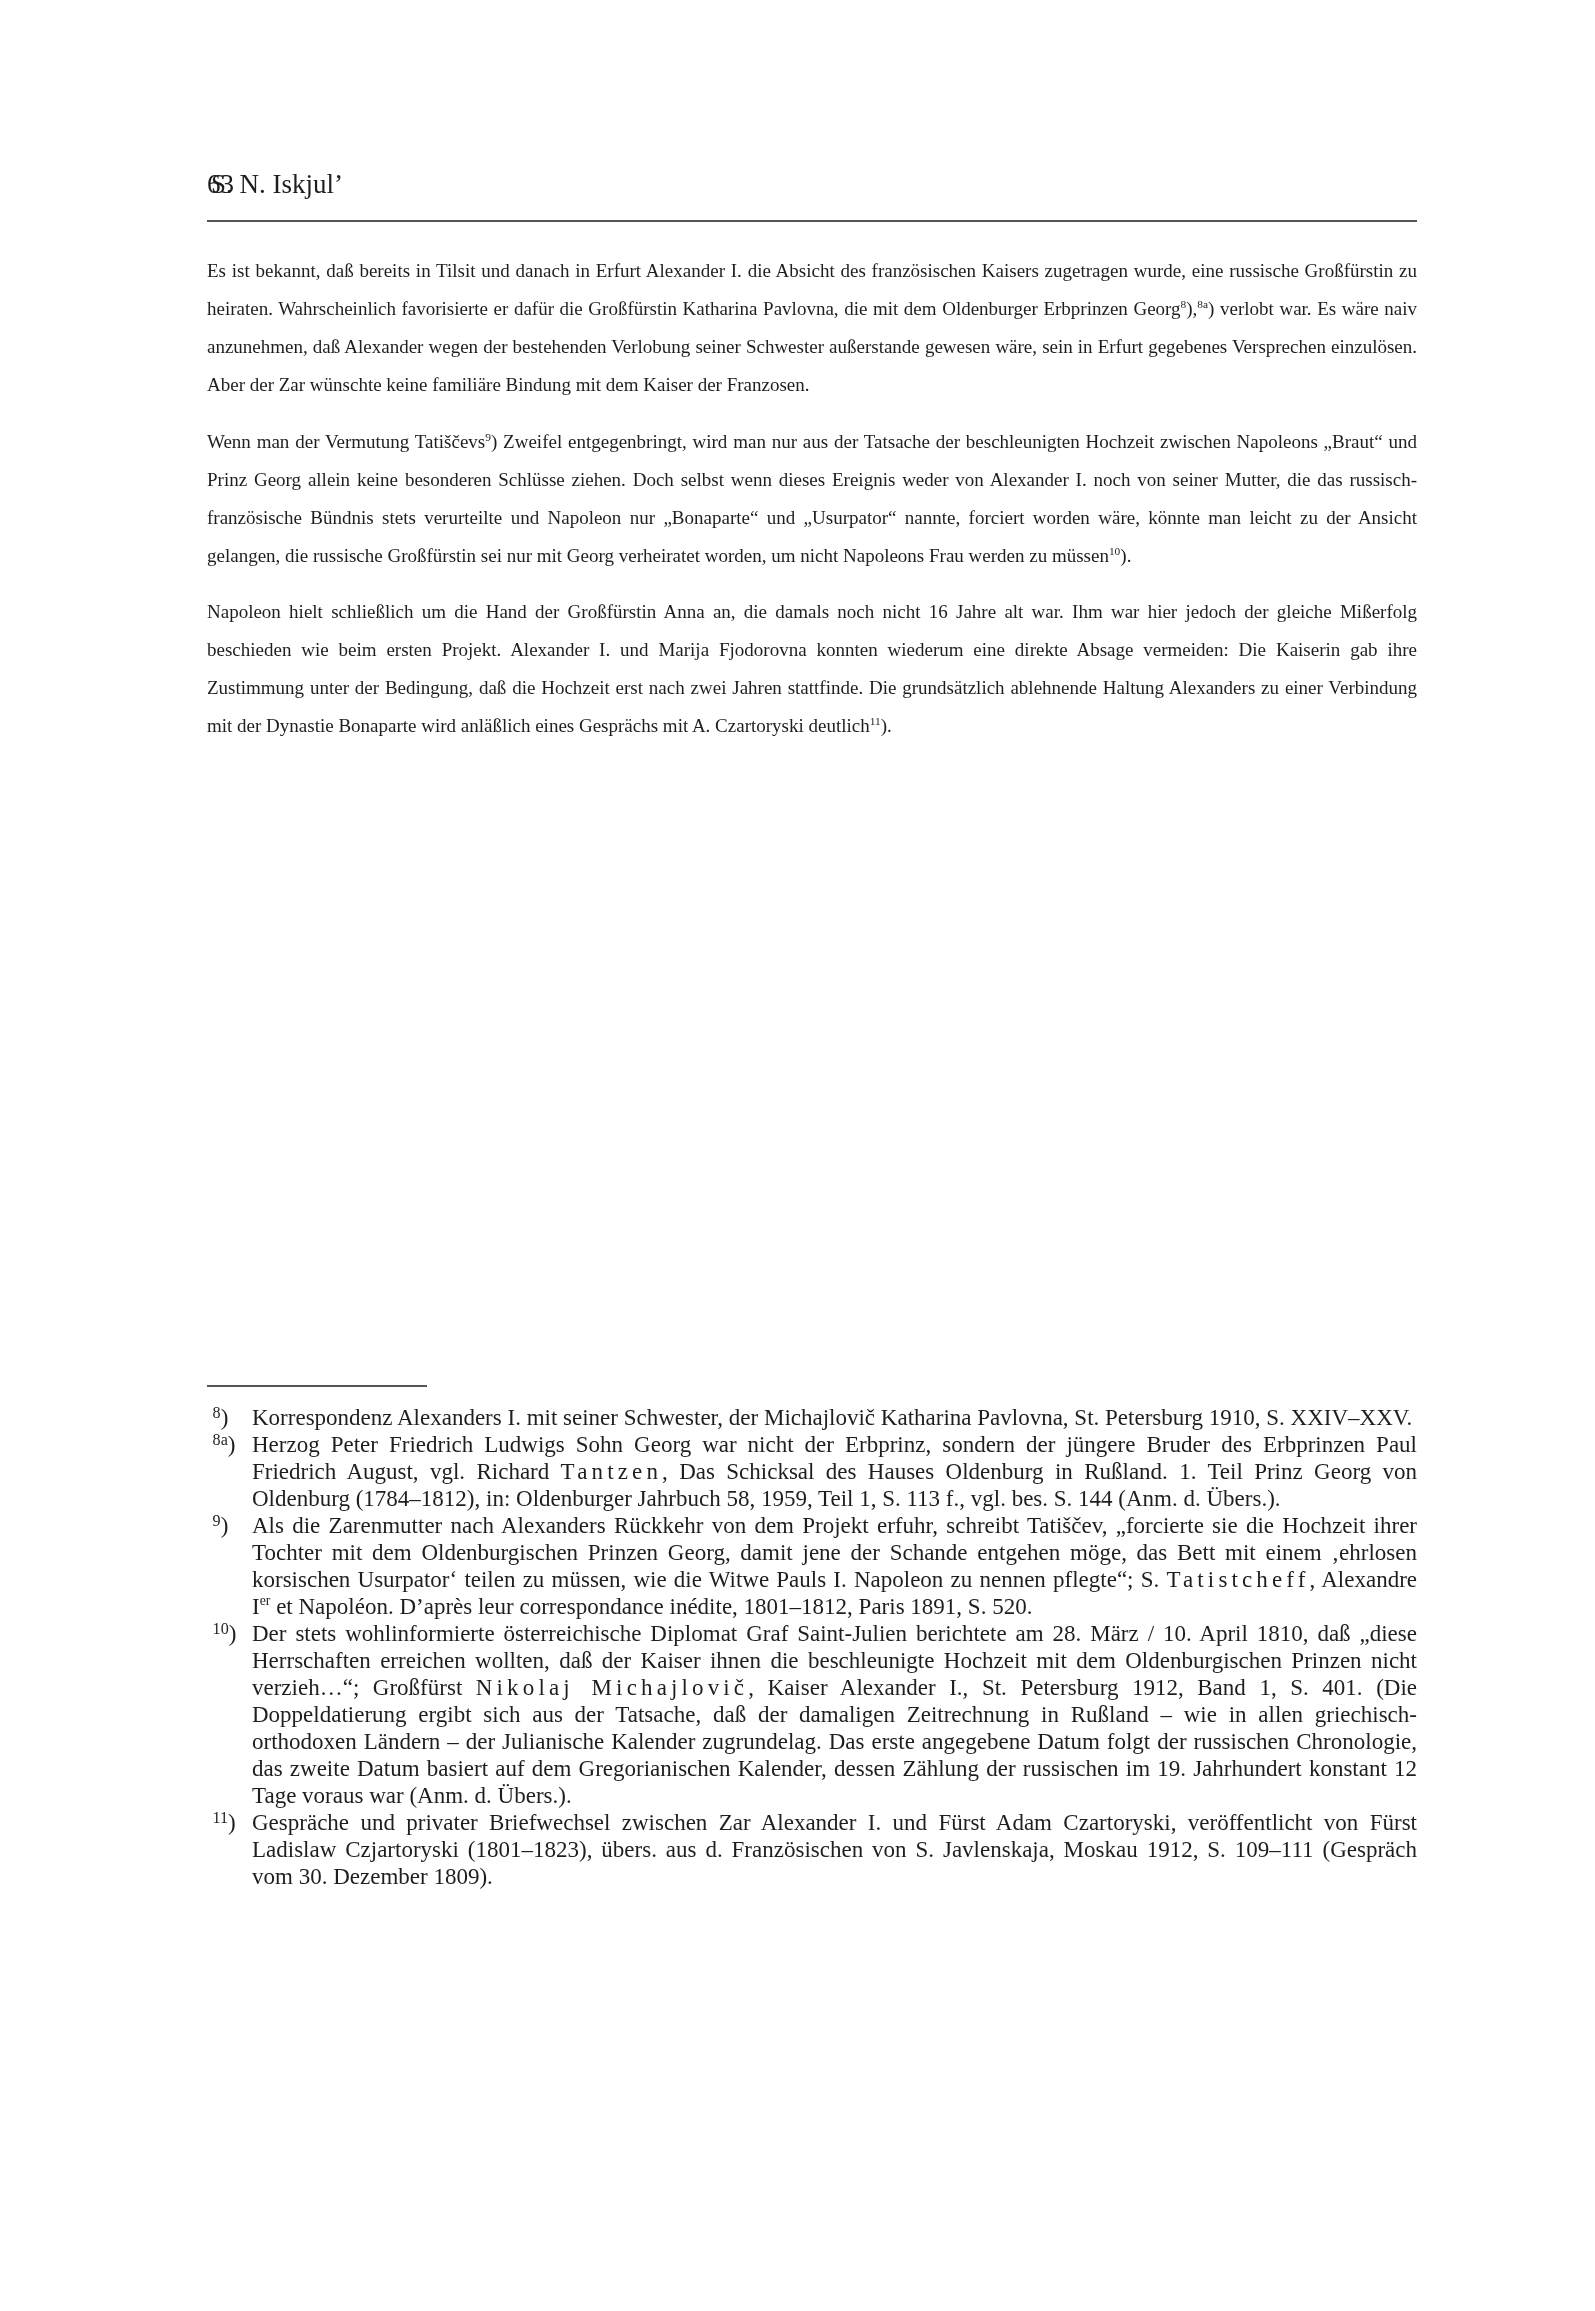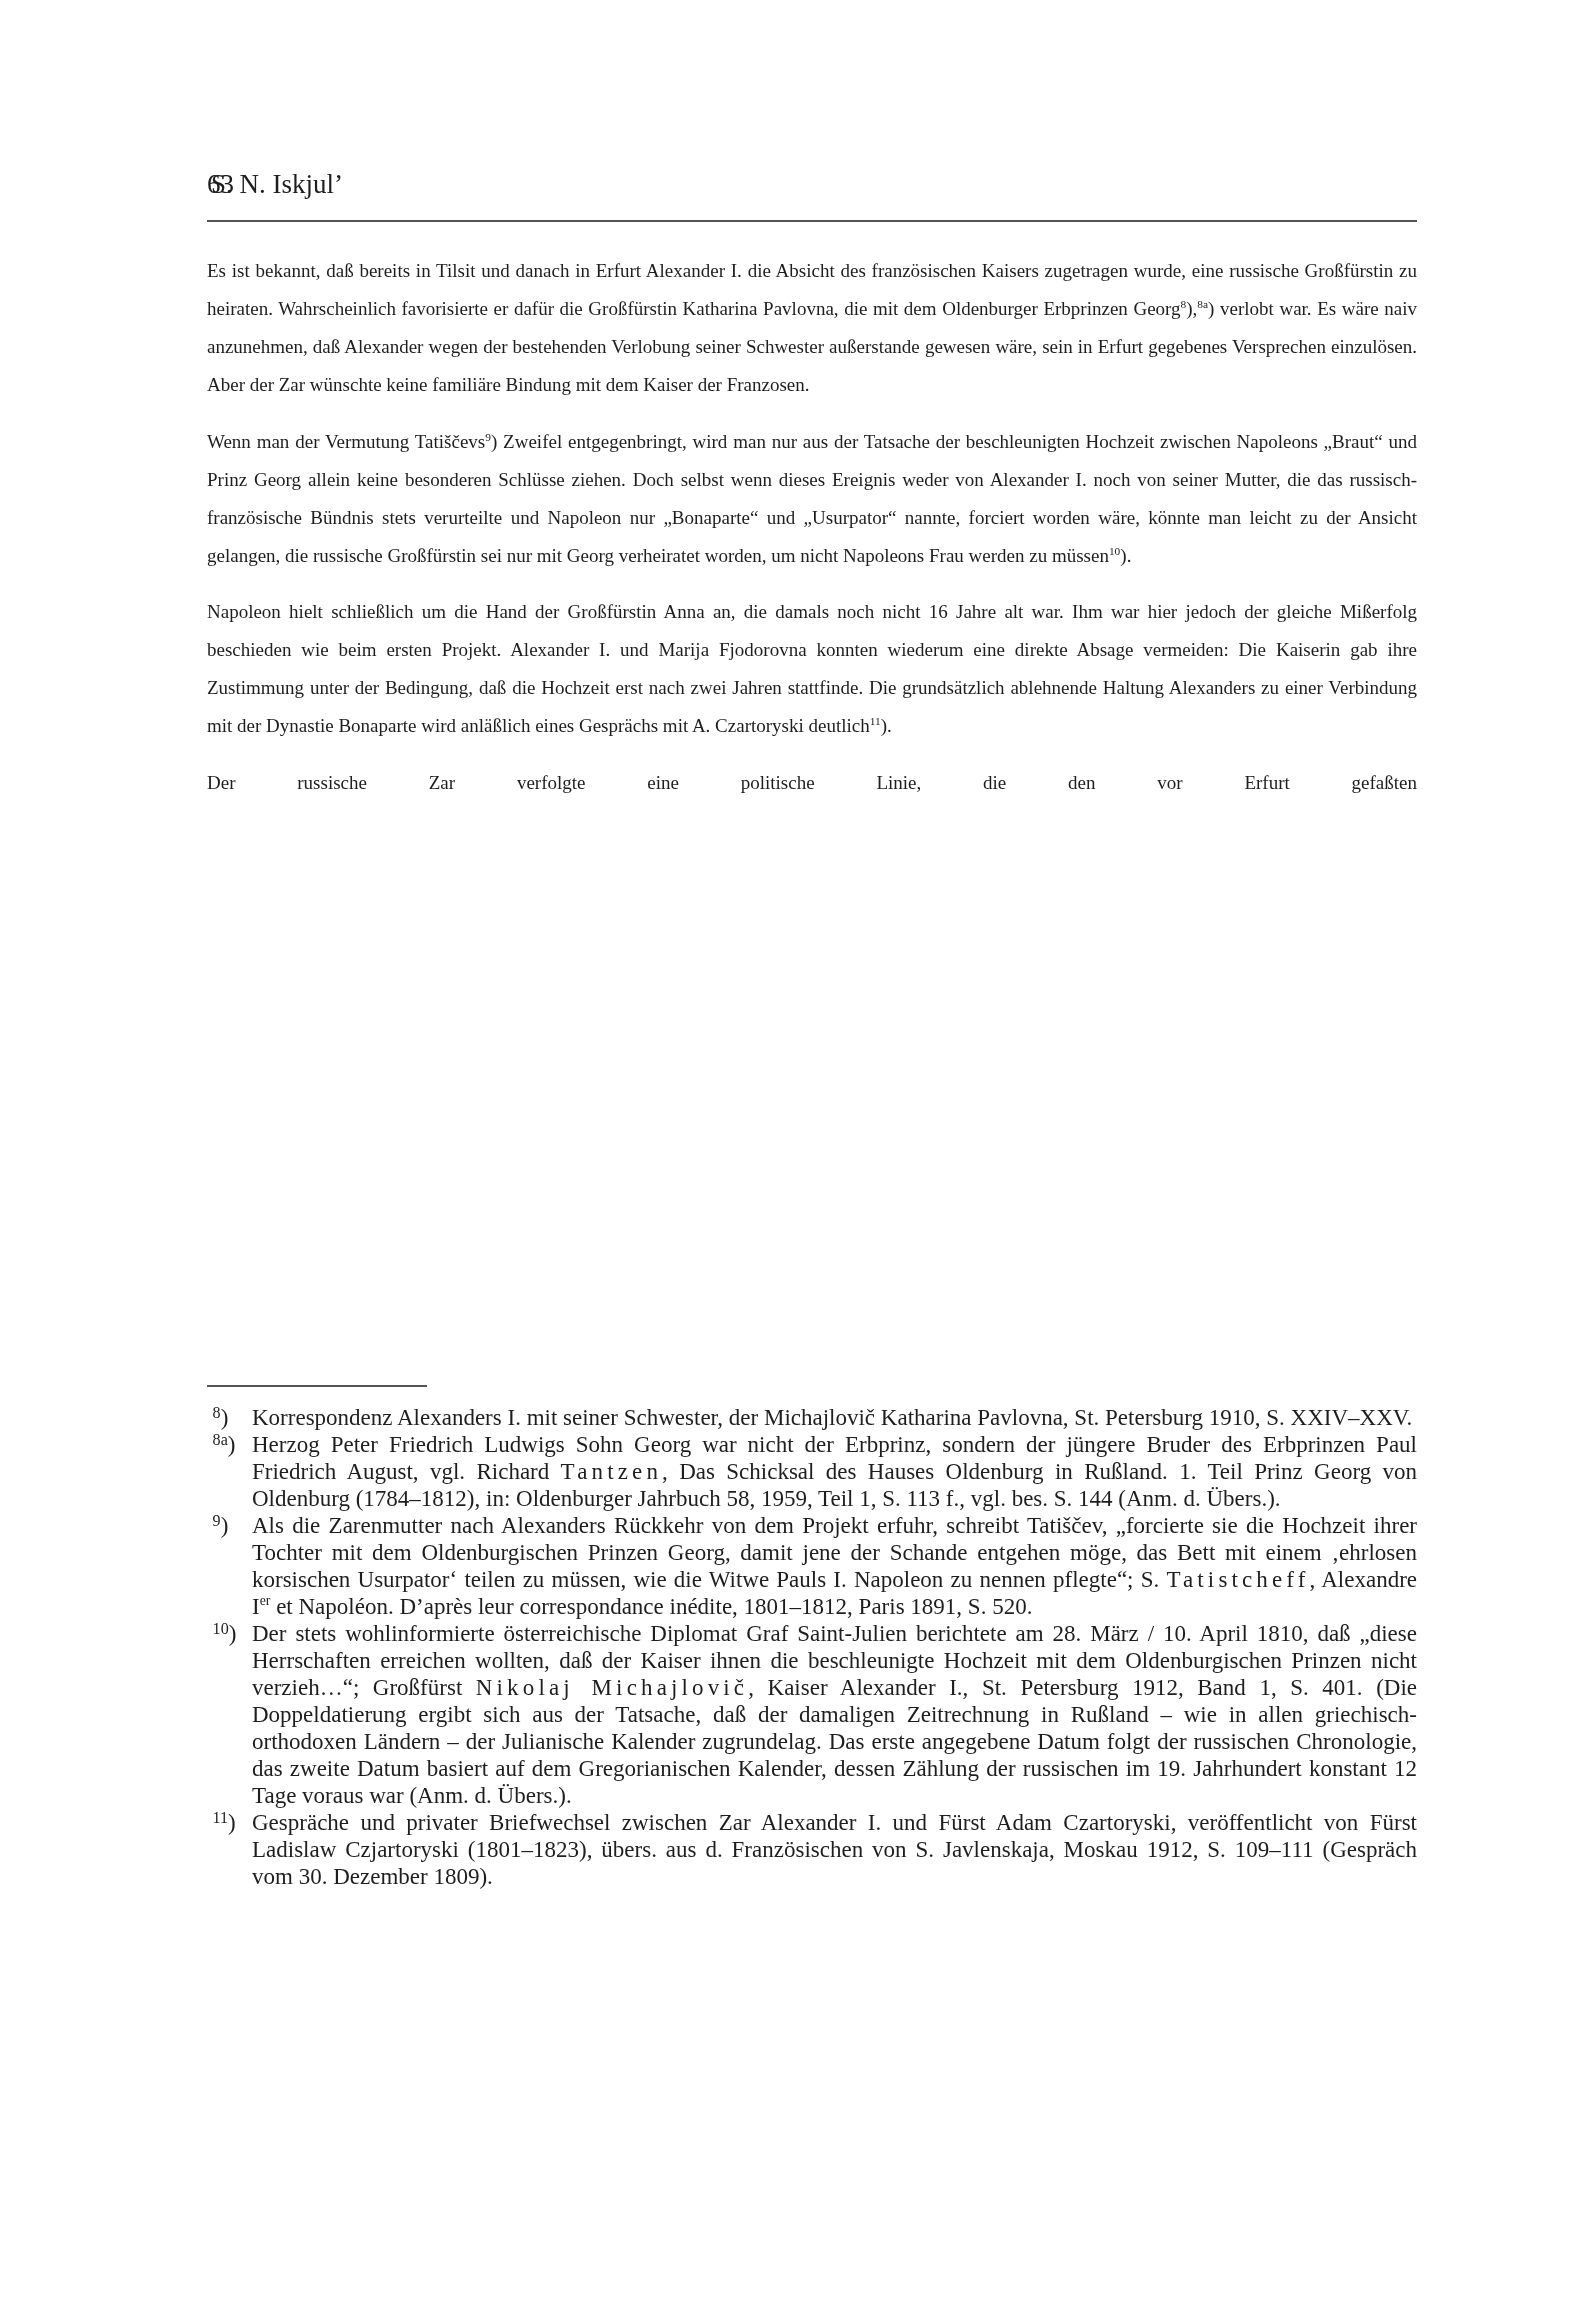--- a/index.html
+++ b/index.html
@@ -29,21 +29,20 @@
   <div class="running-head">
     <span class="page-number">63</span>
     <span class="author">S. N. Iskjul’</span>
   </div>
   <div class="head-rule"></div>
 
   <div class="body">
     <p><span>Es ist bekannt, daß bereits in Tilsit und danach in Erfurt Alexander I. die Absicht des französischen Kaisers zugetragen wurde, eine russische Großfürstin zu heiraten. Wahrscheinlich favorisierte er dafür die Großfürstin Katharina Pavlovna, die mit dem Oldenburger Erbprinzen Georg</span><sup>8</sup><span>),</span><sup>8a</sup><span>) verlobt war. Es wäre naiv anzunehmen, daß Alexander wegen der bestehenden Verlobung seiner Schwester außerstande gewesen wäre, sein in Erfurt gegebenes Versprechen einzulösen. Aber der Zar wünschte keine familiäre Bindung mit dem Kaiser der Franzosen.</span></p>
     <p><span>Wenn man der Vermutung Tatiščevs</span><sup>9</sup><span>) Zweifel entgegenbringt, wird man nur aus der Tatsache der beschleunigten Hochzeit zwischen Napoleons „Braut“ und Prinz Georg allein keine besonderen Schlüsse ziehen. Doch selbst wenn dieses Ereignis weder von Alexander I. noch von seiner Mutter, die das russisch-französische Bündnis stets verurteilte und Napoleon nur „Bonaparte“ und „Usurpator“ nannte, forciert worden wäre, könnte man leicht zu der Ansicht gelangen, die russische Großfürstin sei nur mit Georg verheiratet worden, um nicht Napoleons Frau werden zu müssen</span><sup>10</sup><span>).</span></p>
     <p><span>Napoleon hielt schließlich um die Hand der Großfürstin Anna an, die damals noch nicht 16 Jahre alt war. Ihm war hier jedoch der gleiche Mißerfolg beschieden wie beim ersten Projekt. Alexander I. und Marija Fjodorovna konnten wiederum eine direkte Absage vermeiden: Die Kaiserin gab ihre Zustimmung unter der Bedingung, daß die Hochzeit erst nach zwei Jahren stattfinde. Die grundsätzlich ablehnende Haltung Alexanders zu einer Verbindung mit der Dynastie Bonaparte wird anläßlich eines Gesprächs mit A. Czartoryski deutlich</span><sup>11</sup><span>).</span></p>
-    <p style="text-align: justify; text-align-last: justify;"><span>Der russische Zar verfolgte eine politische Linie, die den vor Erfurt gefaßten</span></p>
   </div>
 
   <div class="fn-rule"></div>
 
   <div class="footnotes">
     <div class="fn"><span class="fn-mark"><sup>8</sup>)</span><span>Korrespondenz Alexanders I. mit seiner Schwester, der Michajlovič Katharina Pavlovna, St. Petersburg 1910, S. XXIV–XXV.</span></div>
     <div class="fn"><span class="fn-mark"><sup>8a</sup>)</span><span>Herzog Peter Friedrich Ludwigs Sohn Georg war nicht der Erbprinz, sondern der jüngere Bruder des Erbprinzen Paul Friedrich August, vgl. Richard </span><span class="spaced">Tantzen</span><span>, Das Schicksal des Hauses Oldenburg in Rußland. 1. Teil Prinz Georg von Oldenburg (1784–1812), in: Oldenburger Jahrbuch 58, 1959, Teil 1, S. 113 f., vgl. bes. S. 144 (Anm. d. Übers.).</span></div>
     <div class="fn"><span class="fn-mark"><sup>9</sup>)</span><span>Als die Zarenmutter nach Alexanders Rückkehr von dem Projekt erfuhr, schreibt Tatiščev, „forcierte sie die Hochzeit ihrer Tochter mit dem Oldenburgischen Prinzen Georg, damit jene der Schande entgehen möge, das Bett mit einem ‚ehrlosen korsischen Usurpator‘ teilen zu müssen, wie die Witwe Pauls I. Napoleon zu nennen pflegte“; S. </span><span class="spaced">Tatistcheff</span><span>, Alexandre I</span><sup>er</sup><span> et Napoléon. D’après leur correspondance inédite, 1801–1812, Paris 1891, S. 520.</span></div>
     <div class="fn"><span class="fn-mark"><sup>10</sup>)</span><span>Der stets wohlinformierte österreichische Diplomat Graf Saint-Julien berichtete am 28. März / 10. April 1810, daß „diese Herrschaften erreichen wollten, daß der Kaiser ihnen die beschleunigte Hochzeit mit dem Oldenburgischen Prinzen nicht verzieh…“; Großfürst </span><span class="spaced">Nikolaj Michajlovič</span><span>, Kaiser Alexander I., St. Petersburg 1912, Band 1, S. 401. (Die Doppeldatierung ergibt sich aus der Tatsache, daß der damaligen Zeitrechnung in Rußland – wie in allen griechisch-orthodoxen Ländern – der Julianische Kalender zugrundelag. Das erste angegebene Datum folgt der russischen Chronologie, das zweite Datum basiert auf dem Gregorianischen Kalender, dessen Zählung der russischen im 19. Jahrhundert konstant 12 Tage voraus war (Anm. d. Übers.).</span></div>
     <div class="fn"><span class="fn-mark"><sup>11</sup>)</span><span>Gespräche und privater Briefwechsel zwischen Zar Alexander I. und Fürst Adam Czartoryski, veröffentlicht von Fürst Ladislaw Czjartoryski (1801–1823), übers. aus d. Französischen von S. Javlenskaja, Moskau 1912, S. 109–111 (Gespräch vom 30. Dezember 1809).</span></div>

